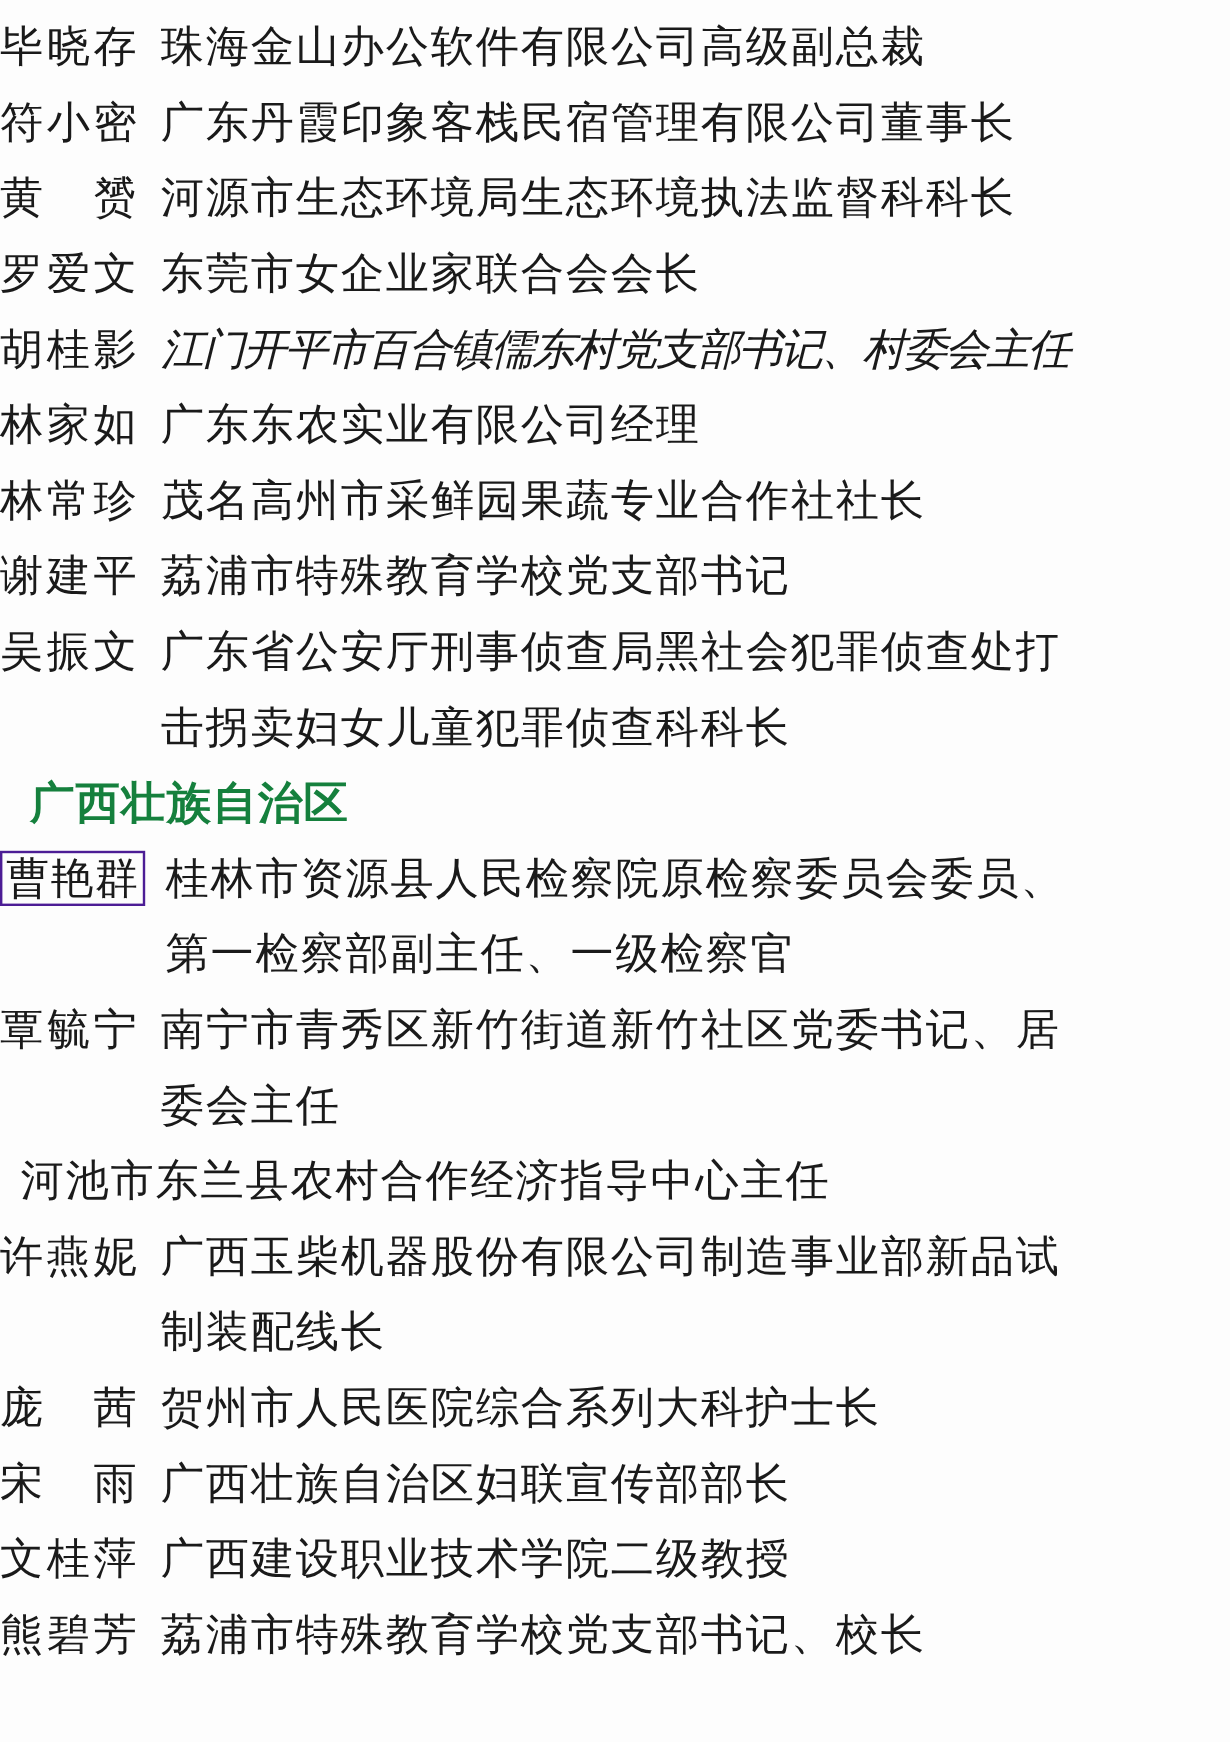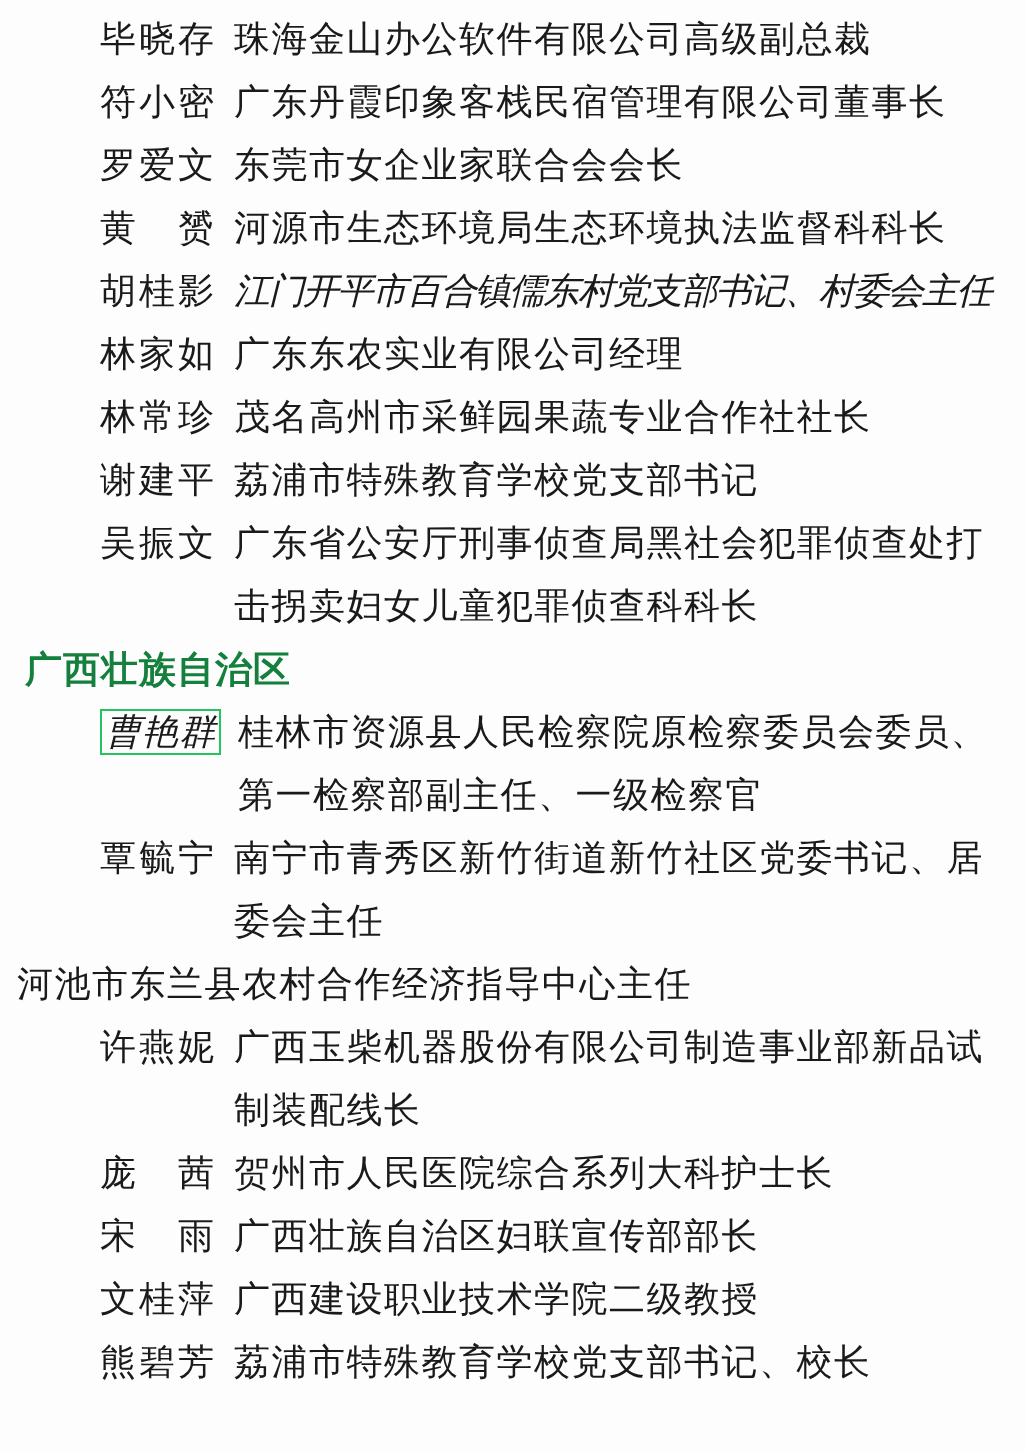--- a/index.html
+++ b/index.html
@@ -24,43 +24,41 @@
   }
   section {
     display: block;
   }
   .entry {
     display: flex;
     align-items: flex-start;
   }
   .name {
     flex: 0 0 114px;
-    margin-left: 100px;
     letter-spacing: 3px;
     white-space: nowrap;
   }
   .title {
     box-sizing: content-box;
     width: 760px;
     margin-left: 17px;
     letter-spacing: 1.5px;
   }
   
   .entry.tight .title {
     letter-spacing: -1.6px;
     font-style: italic;
   }
   
   .entry.boxed .name {
     letter-spacing: 1px;
   }
   .entry.boxed .name > span {
-    border: 2px solid #22c55e;
+    border: 2px solid #4c1d95;
     padding: 1px 3px;
-    font-style: italic;
   }
   .section-header {
     margin: 0 0 0 25px;
     font-family: "Liberation Sans", "DejaVu Sans", sans-serif;
     font-weight: 700;
     font-size: 37px;
     line-height: 63px;
     letter-spacing: 1px;
     color: #15803d;
   }
@@ -76,27 +74,27 @@
       <div class="name"><span>毕晓存</span></div>
       <div class="title"><span>珠海金山办公软件有限公司高级副总裁</span></div>
     </div>
 
     <div class="entry">
       <div class="name"><span>符小密</span></div>
       <div class="title"><span>广东丹霞印象客栈民宿管理有限公司董事长</span></div>
     </div>
 
     <div class="entry">
-      <div class="name"><span>罗爱文</span></div>
-      <div class="title"><span>东莞市女企业家联合会会长</span></div>
+      <div class="name"><span>黄　赟</span></div>
+      <div class="title"><span>河源市生态环境局生态环境执法监督科科长</span></div>
     </div>
 
     <div class="entry">
-      <div class="name"><span>黄　赟</span></div>
-      <div class="title"><span>河源市生态环境局生态环境执法监督科科长</span></div>
+      <div class="name"><span>罗爱文</span></div>
+      <div class="title"><span>东莞市女企业家联合会会长</span></div>
     </div>
 
     <div class="entry tight">
       <div class="name"><span>胡桂影</span></div>
       <div class="title"><span>江门开平市百合镇儒东村党支部书记、村委会主任</span></div>
     </div>
 
     <div class="entry">
       <div class="name"><span>林家如</span></div>
       <div class="title"><span>广东东农实业有限公司经理</span></div>

